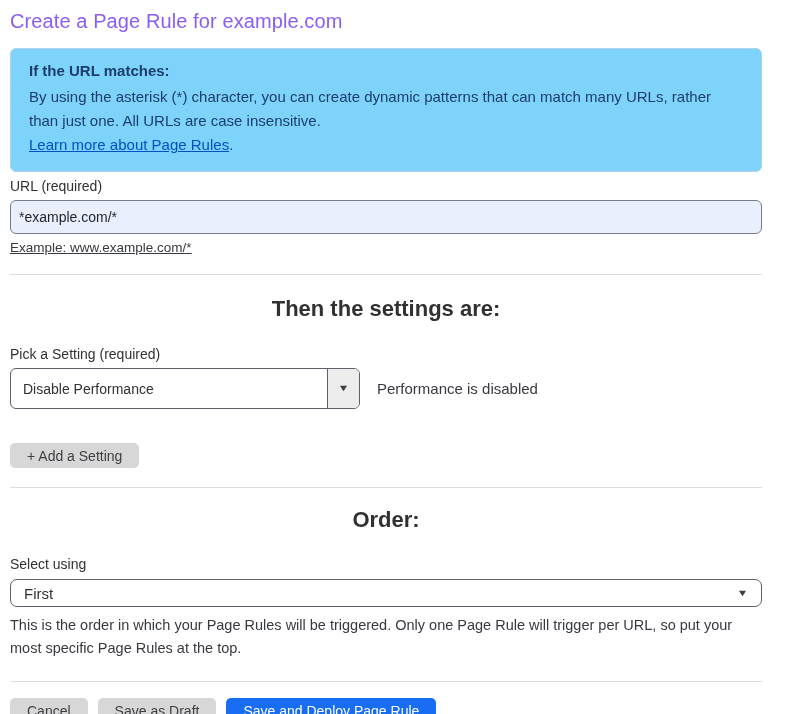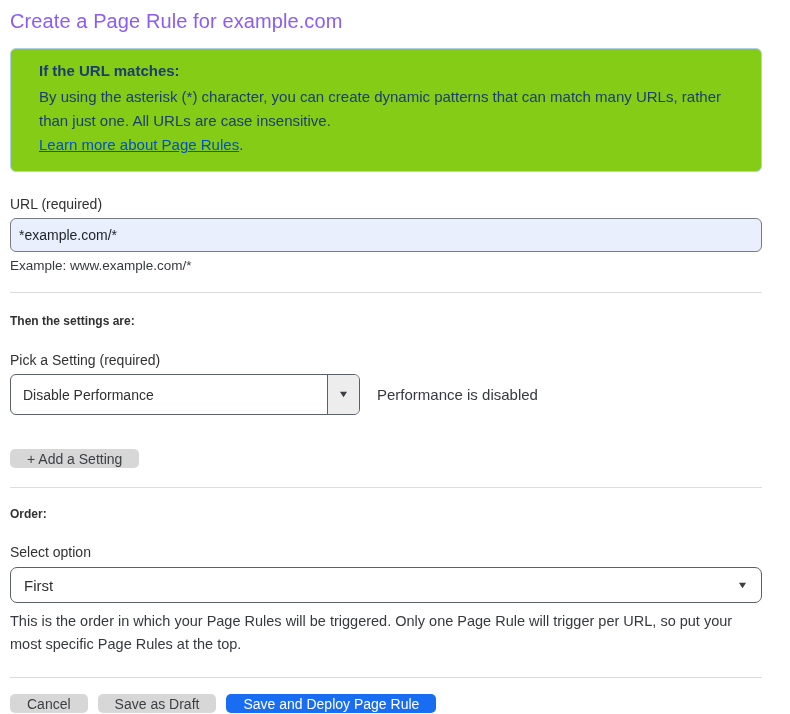--- a/index.html
+++ b/index.html
@@ -16,26 +16,26 @@
   }
   .page-title {
     font-size: 20px;
     font-weight: 400;
     color: #8b5cf6;
     letter-spacing: 0.1px;
     margin-bottom: 15px;
   }
   
   .info-box {
-    background: #84cc16;
+    background: #7dd3fc;
     border: 1px solid #b0d0ec;
     border-radius: 6px;
-    padding: 13px 18px 14px 28px;
+    padding: 13px 18px 14px 18px;
     color: #1d3d6d;
-    margin-bottom: 24px;
+    margin-bottom: 6px;
   }
   .info-box .heading {
     font-size: 15px;
     font-weight: 700;
     margin-bottom: 6px;
   }
   .info-box .body {
     font-size: 15px;
     line-height: 24px;
   }
@@ -61,34 +61,36 @@
     padding: 0 8px;
     font-size: 14px;
     color: #1f2328;
     font-family: "Liberation Sans", sans-serif;
     outline: none;
   }
   .example-text {
     font-size: 13.5px;
     color: #36393f;
     margin-top: 6px;
+    text-decoration: underline;
   }
   .divider {
     border: none;
     border-top: 1px solid #dcdcdc;
     margin: 0;
   }
   .divider.d1 { margin-top: 19px; margin-bottom: 21px; }
   .divider.d2 { margin-top: 19px; margin-bottom: 19px; }
   .divider.d3 { margin-top: 21px; margin-bottom: 16px; }
   .section-heading {
-    font-size: 12px;
+    font-size: 22px;
     font-weight: 700;
     color: #313131;
     margin-bottom: 24px;
+    text-align: center;
   }
   
   .setting-row {
     display: flex;
     align-items: center;
     margin-bottom: 34px;
   }
   .setting-dropdown {
     display: flex;
     width: 350px;
@@ -124,42 +126,42 @@
   .setting-status {
     margin-left: 17px;
     font-size: 15px;
     color: #36393f;
   }
   
   .btn {
     display: inline-flex;
     align-items: center;
     justify-content: center;
-    height: 19px;
+    height: 25px;
     padding: 0 17px;
     border: none;
     border-radius: 5px;
     font-size: 14px;
     font-family: "Liberation Sans", sans-serif;
     cursor: pointer;
   }
   .btn-gray {
     background: #d7d7d7;
     color: #3c3f44;
   }
   .btn-blue {
     background: #186df2;
     color: #ffffff;
   }
   .add-setting-wrap { margin-bottom: 0; }
   
   .order-select {
     position: relative;
     width: 100%;
-    height: 36px;
+    height: 28px;
     border: 1px solid #5b6069;
     border-radius: 7px;
     background: #ffffff;
     display: flex;
     align-items: center;
     padding: 0 13px;
     font-size: 15px;
     color: #313131;
     cursor: pointer;
   }
@@ -218,21 +220,21 @@
   </div>
 
   <div class="add-setting-wrap">
     <button class="btn btn-gray">+ Add a Setting</button>
   </div>
 
   <hr class="divider d2">
 
   <div class="section-heading order-heading">Order:</div>
 
-  <div class="field-label select-label-gap">Select option</div>
+  <div class="field-label select-label-gap">Select using</div>
   <div class="order-select">
     <span>First</span>
     <span class="arrow-glyph">▼</span>
   </div>
   <div class="help-text">This is the order in which your Page Rules will be triggered. Only one Page Rule will trigger per URL, so put your most specific Page Rules at the top.</div>
 
   <hr class="divider d3">
 
   <div class="footer-buttons">
     <button class="btn btn-gray">Cancel</button>

